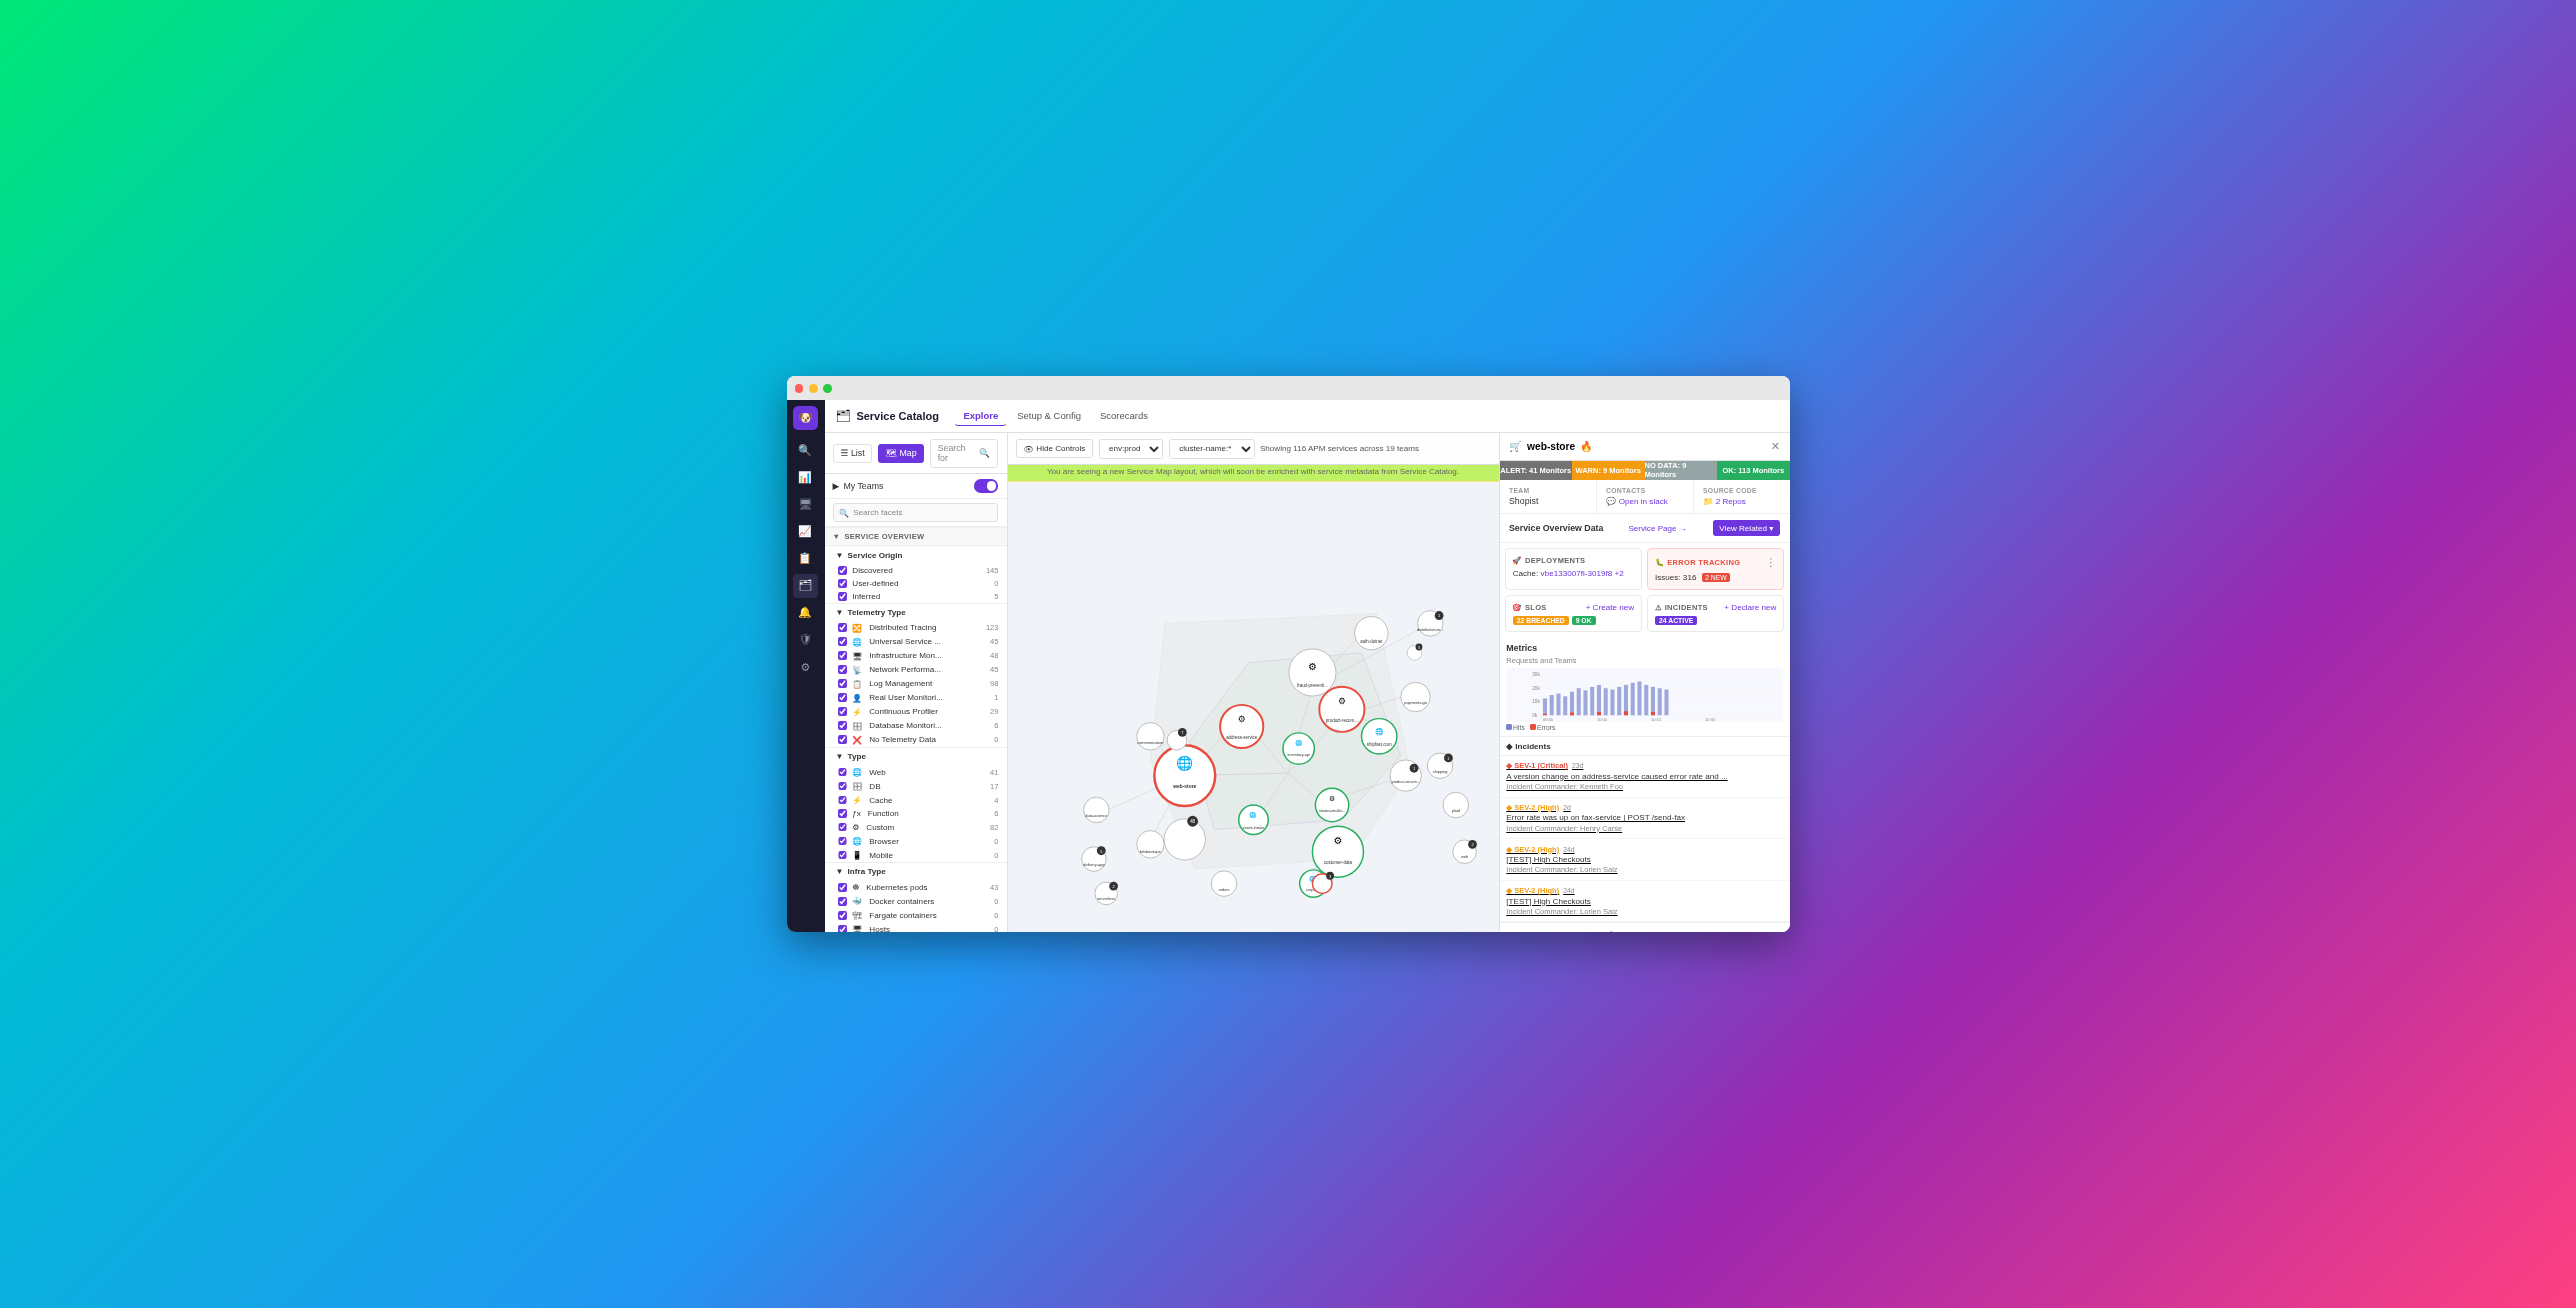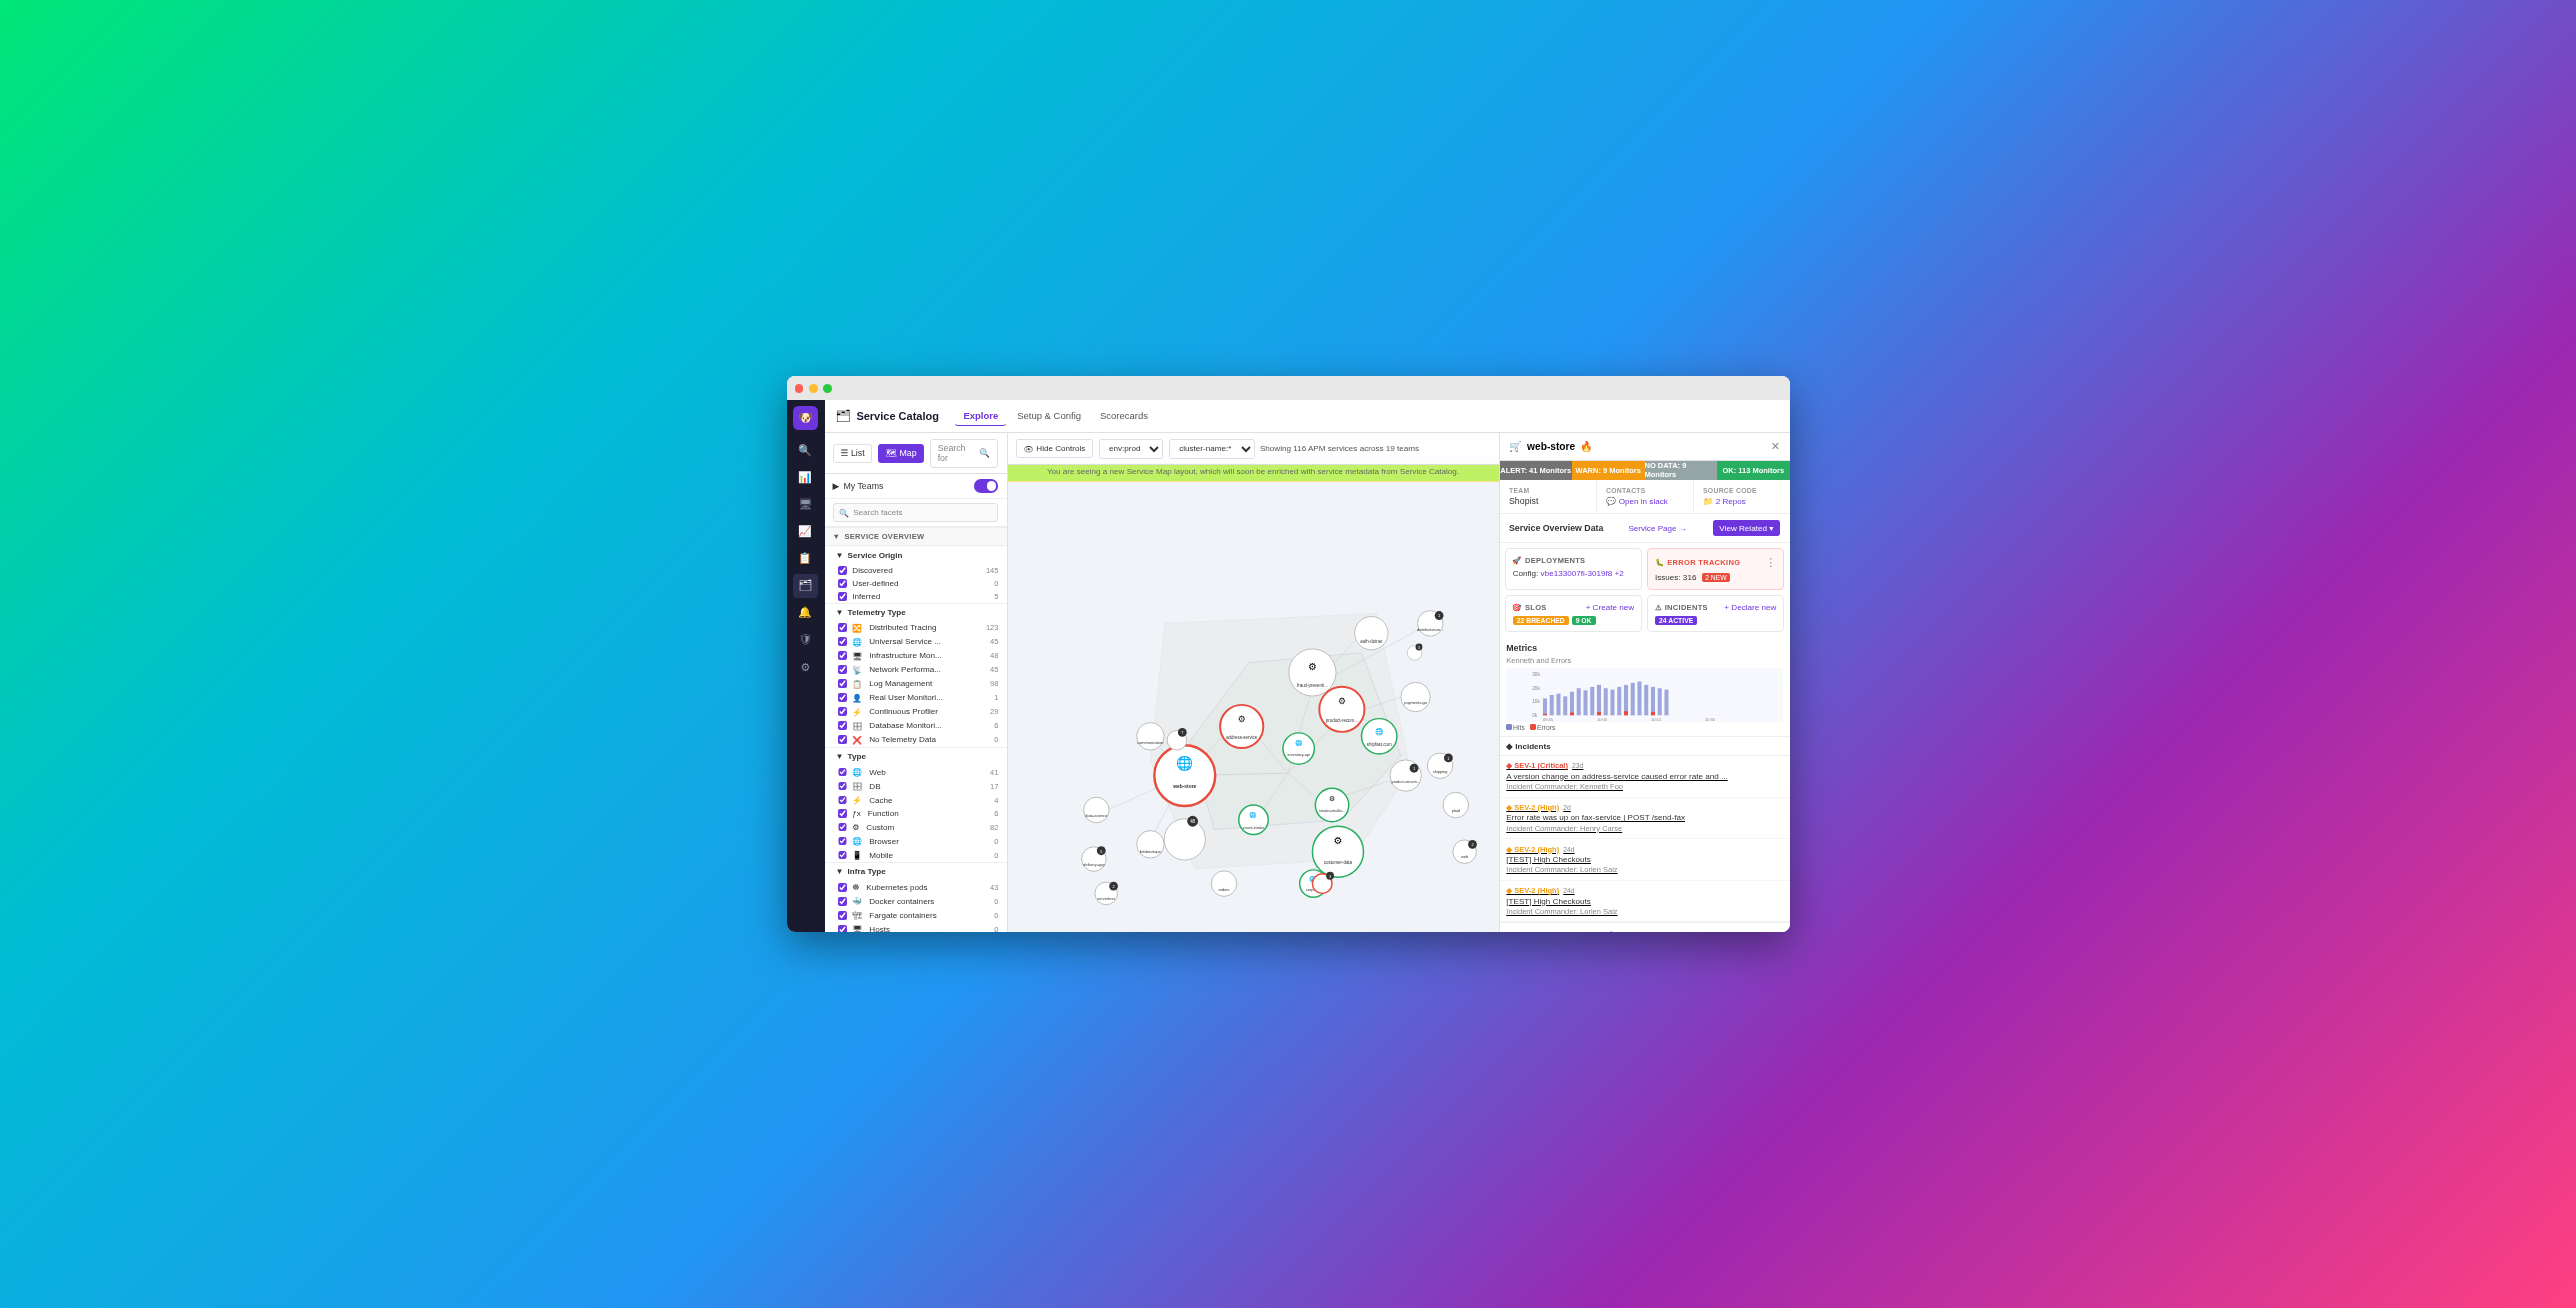--- a/index.html
+++ b/index.html
@@ -999,21 +999,21 @@
           <div class="panel-cards">
 
             <div class="panel-card">
               <div class="panel-card-header">
                 <div class="panel-card-title">
                   <span>🚀</span>
                   <span>DEPLOYMENTS</span>
                 </div>
               </div>
               <div class="panel-card-body">
-                <span>Config:</span>
+                <span>Cache:</span>
                 <span class="deployment-link">vbe133007fi-3019f8</span>
                 <span style="color:#6c35de;">+2</span>
               </div>
             </div>
 
             <div class="panel-card card-error">
               <div class="panel-card-header">
                 <div class="panel-card-title" style="color:#e74c3c;">
                   <span>🐛</span>
                   <span>ERROR TRACKING</span>
@@ -1049,21 +1049,21 @@
                 <span class="deployment-link">+ Declare new</span>
               </div>
               <div class="badge-row">
                 <span class="badge-purple">24 ACTIVE</span>
               </div>
             </div>
           </div>
 
           <div class="metrics-section">
             <div class="metrics-title">Metrics</div>
-            <div class="metrics-subtitle">Kenneth and Errors</div>
+            <div class="metrics-subtitle">Requests and Teams</div>
             <div class="chart-area">
               <svg width="100%" height="100%" viewBox="0 0 380 80">
 
                 <text x="24" y="12" font-size="7" fill="#888">30k</text>
                 <text x="24" y="32" font-size="7" fill="#888">20k</text>
                 <text x="24" y="52" font-size="7" fill="#888">10k</text>
                 <text x="24" y="72" font-size="7" fill="#888">0k</text>
 
                 <line x1="34" y1="10" x2="380" y2="10" stroke="#eee" stroke-width="0.5"></line>
                 <line x1="34" y1="30" x2="380" y2="30" stroke="#eee" stroke-width="0.5"></line>

